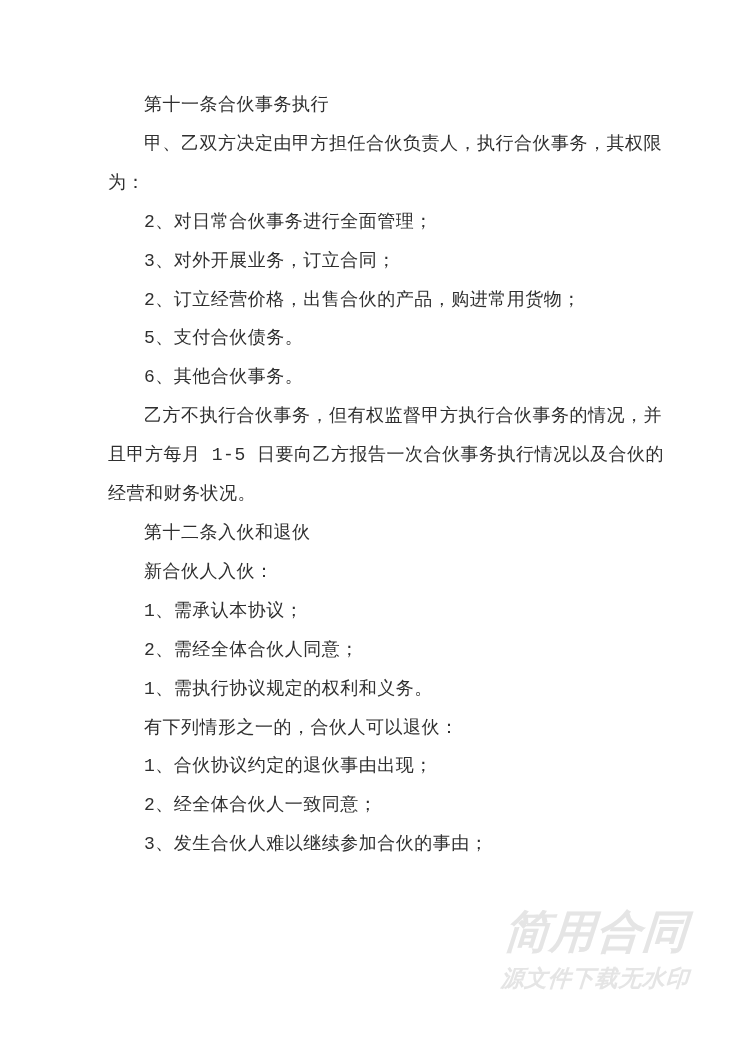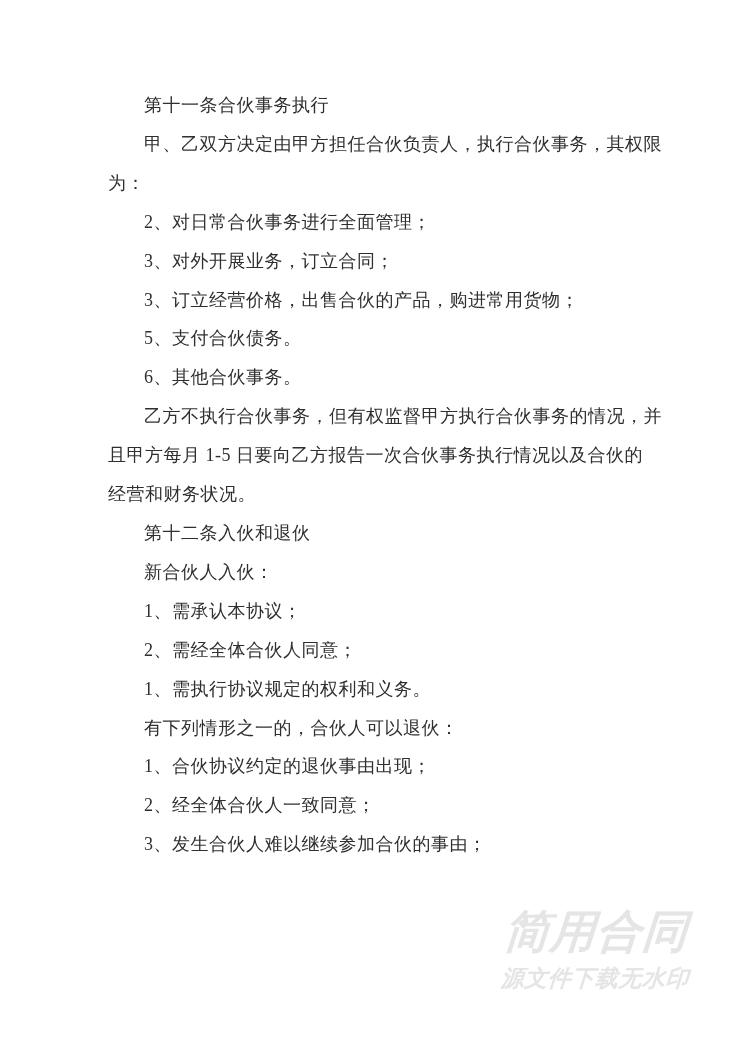--- a/index.html
+++ b/index.html
@@ -54,27 +54,27 @@
     line-height: 28px;
     margin-top: 6px;
     letter-spacing: 0.5px;
     white-space: nowrap;
   }
 </style>
 </head>
 <body>
 
 <div class="page">
-  <div class="doc" id="doc-body" style="color: rgb(47, 47, 47);">
+  <div class="doc" id="doc-body" style="color: rgb(47, 47, 47); font-family: Liberation Mono, monospace;">
       <div class="line indent">第十一条合伙事务执行</div>
       <div class="line indent">甲、乙双方决定由甲方担任合伙负责人，执行合伙事务，其权限</div>
       <div class="line">为：</div>
       <div class="line indent">2、对日常合伙事务进行全面管理；</div>
       <div class="line indent">3、对外开展业务，订立合同；</div>
-      <div class="line indent">3、订立经营价格，出售合伙的产品，购进常用货物；</div>
+      <div class="line indent">2、订立经营价格，出售合伙的产品，购进常用货物；</div>
       <div class="line indent">5、支付合伙债务。</div>
       <div class="line indent">6、其他合伙事务。</div>
       <div class="line indent">乙方不执行合伙事务，但有权监督甲方执行合伙事务的情况，并</div>
       <div class="line">且甲方每月 1-5 日要向乙方报告一次合伙事务执行情况以及合伙的</div>
       <div class="line">经营和财务状况。</div>
       <div class="line indent">第十二条入伙和退伙</div>
       <div class="line indent">新合伙人入伙：</div>
       <div class="line indent">1、需承认本协议；</div>
       <div class="line indent">2、需经全体合伙人同意；</div>
       <div class="line indent">1、需执行协议规定的权利和义务。</div>

